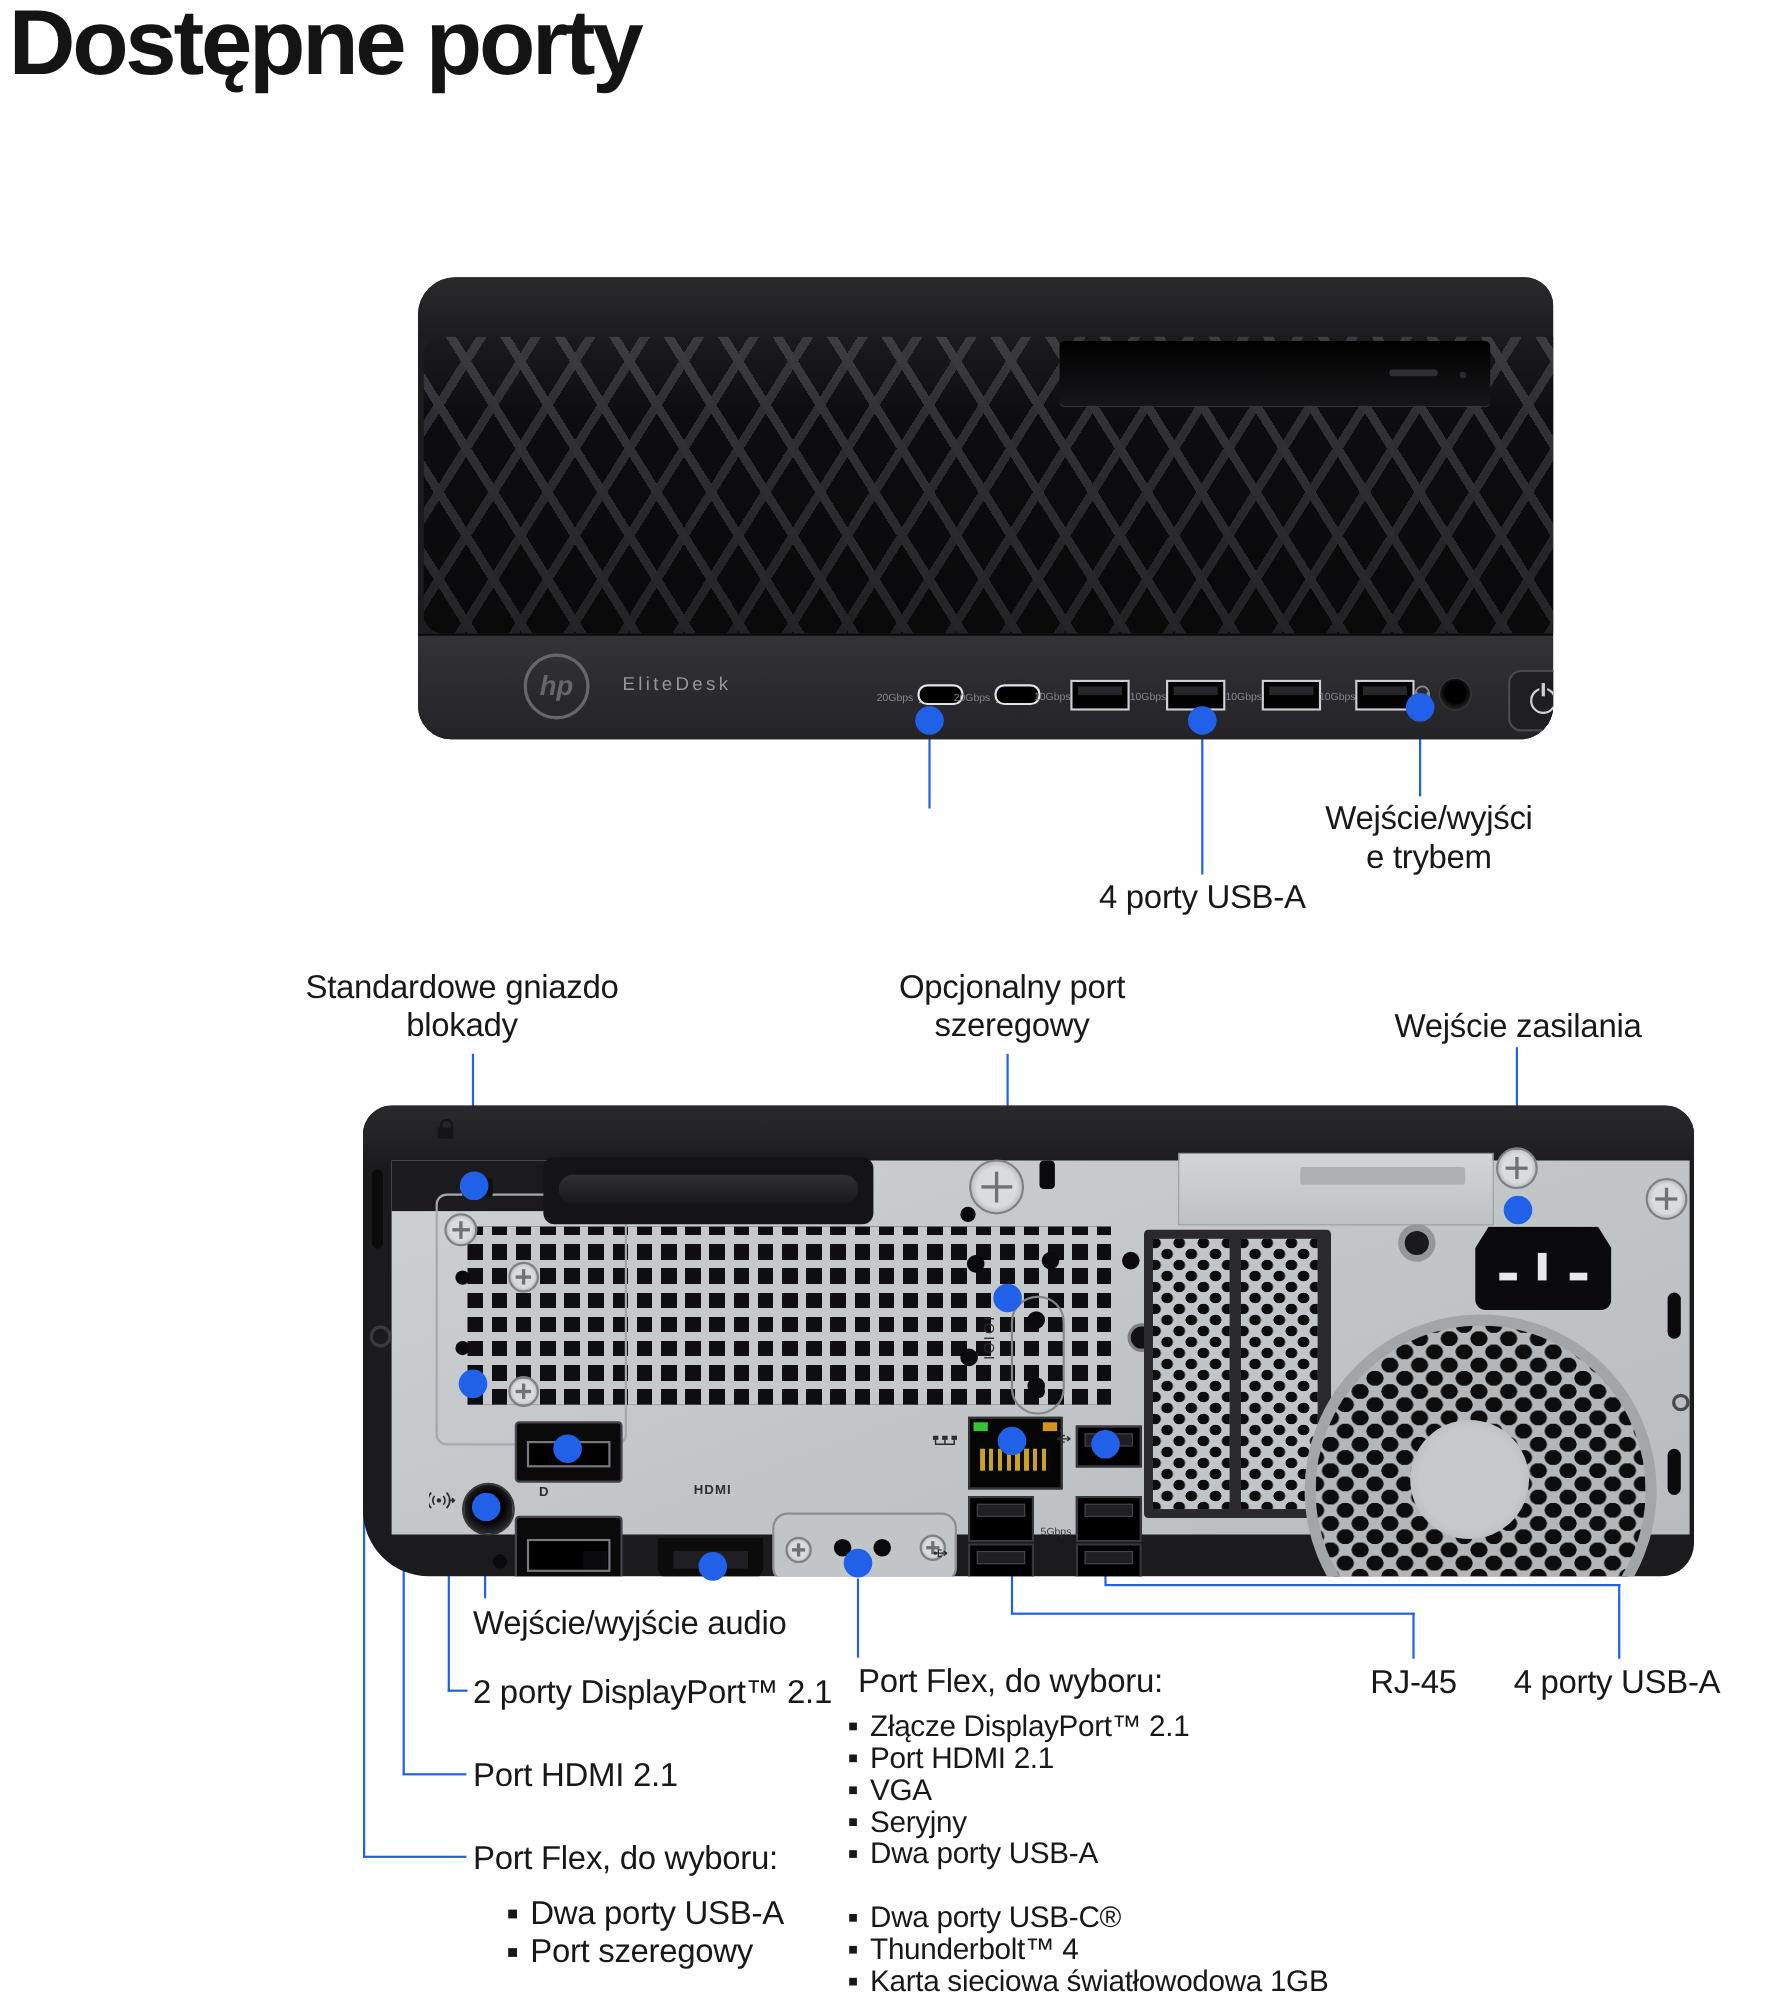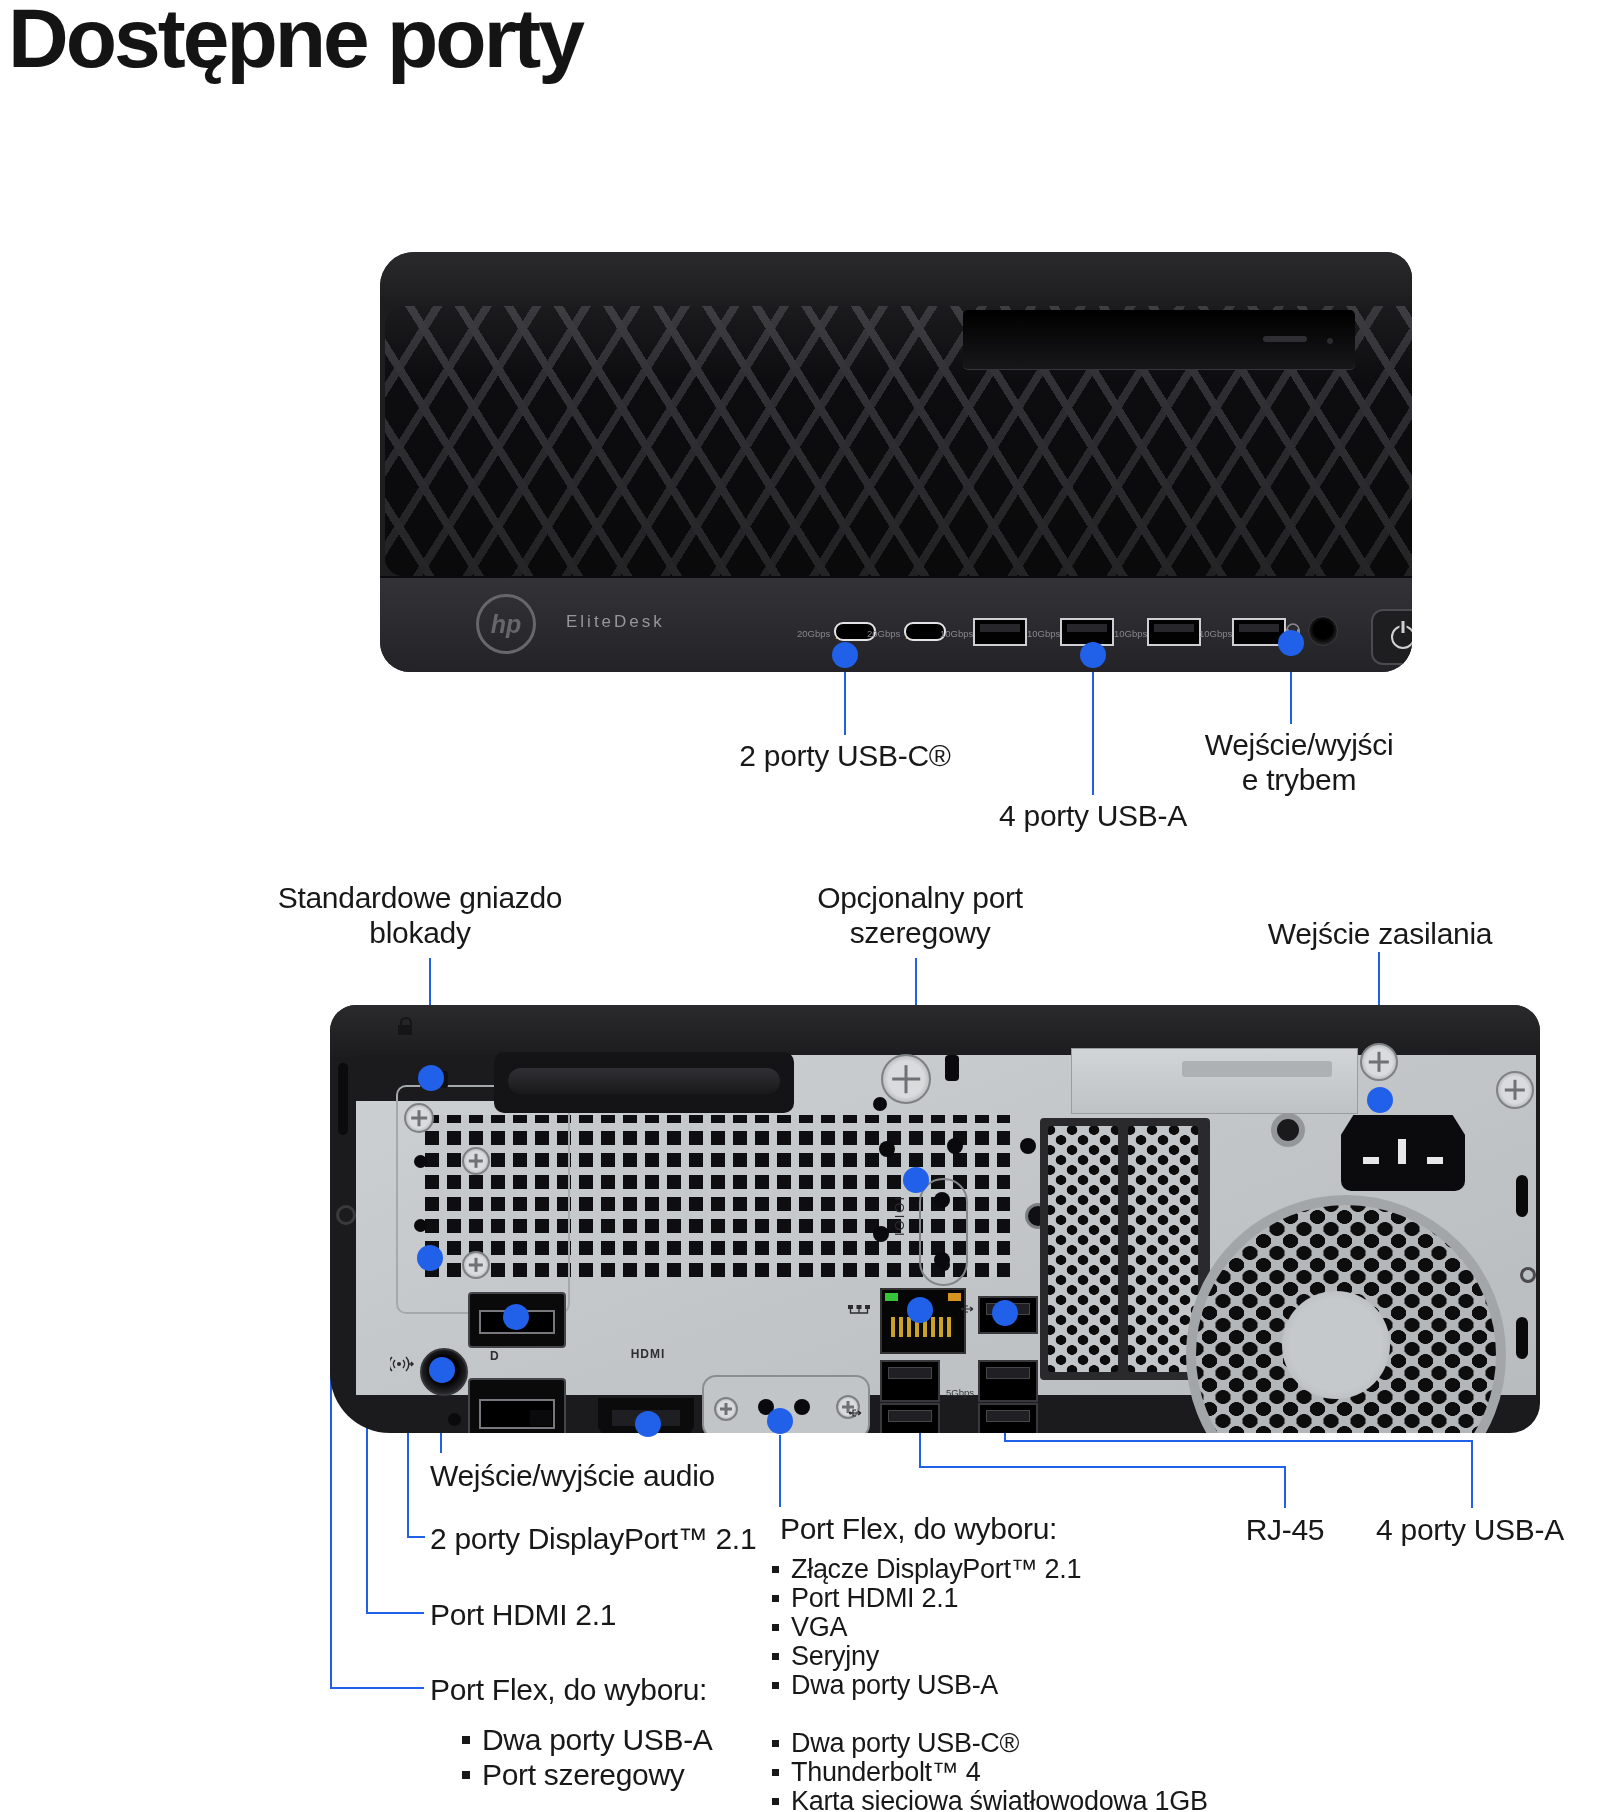--- a/index.html
+++ b/index.html
@@ -161,21 +161,20 @@
       <span class="jack-f"></span>
       <span class="pwr">
           <span class="pwr-icon"></span>
         </span>
       <span class="led-f"></span>
     </div>
   </div>
 
   <div class="cdot" style="left:832px;top:642px"></div>
   <div class="cl" style="left:844px;top:668px;width:2px;height:67px"></div>
-  <div class="lbl ctr" style="left:645px;top:738px;width:400px">2 porty USB-C®</div>
 
   <div class="cdot" style="left:1080px;top:642px"></div>
   <div class="cl" style="left:1092px;top:668px;width:2px;height:127px"></div>
   <div class="lbl ctr" style="left:893px;top:798px;width:400px">4 porty USB-A</div>
 
   <div class="cdot" style="left:1278px;top:630px"></div>
   <div class="cl" style="left:1290px;top:656px;width:2px;height:68px"></div>
   <div class="lbl ctr" style="left:1119px;top:727px;width:360px">
     <div>Wejście/wyjści</div>
     <div>e trybem</div>

